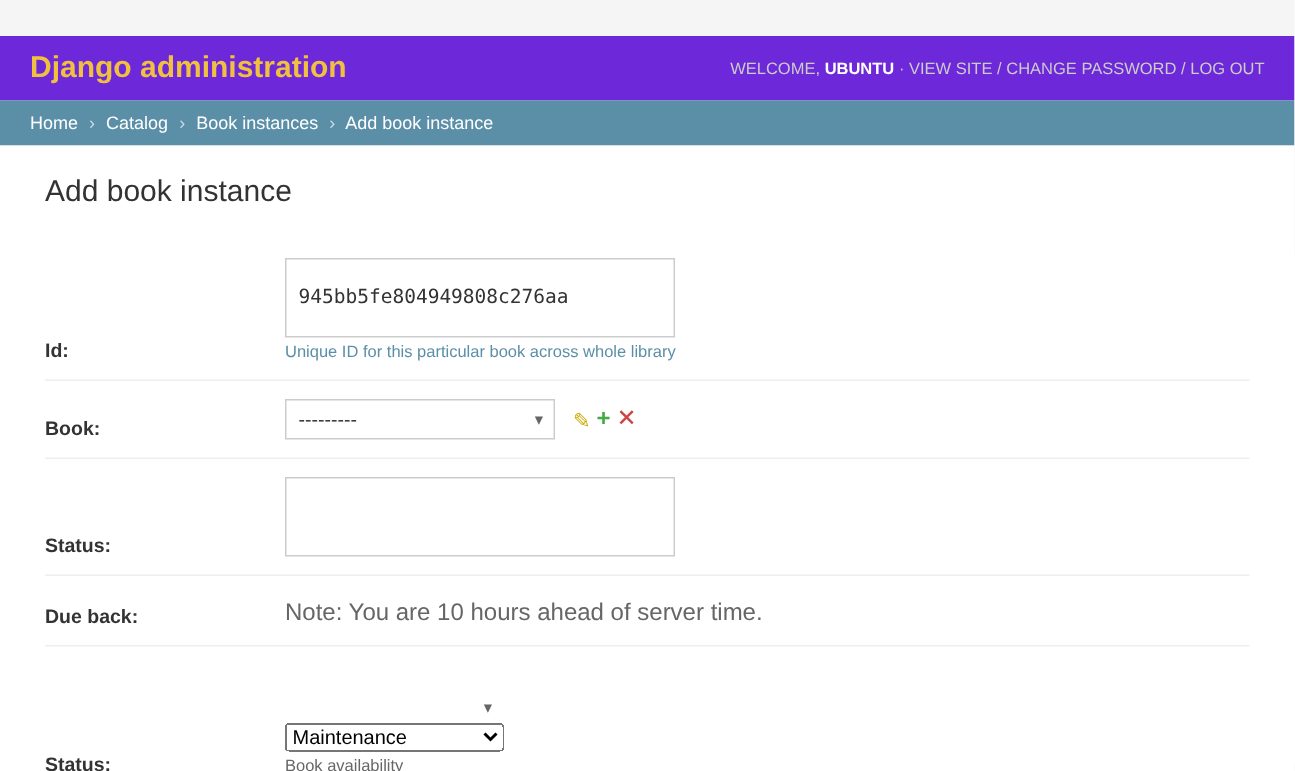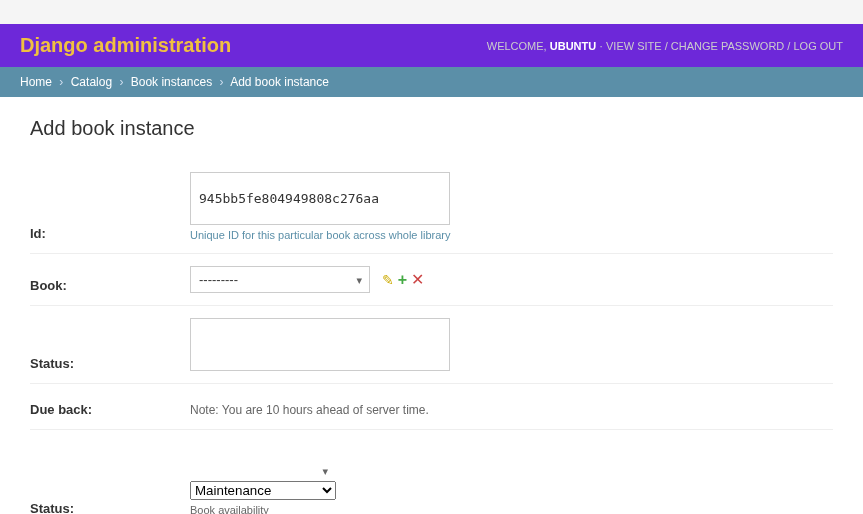--- a/index.html
+++ b/index.html
@@ -96,21 +96,21 @@
     .form-field input[type="text"].date-field {
       width: 130px;
     }
     .help-text {
       color: #5b8fa8;
       font-size: 11px;
       margin-top: 4px;
     }
     .note-text {
       color: #666;
-      font-size: 12px;
+      font-size: 16px;
       margin-top: 4px;
     }
 
     
     .select-wrapper {
       display: flex;
       align-items: center;
       gap: 6px;
     }
     .select-wrapper select {

